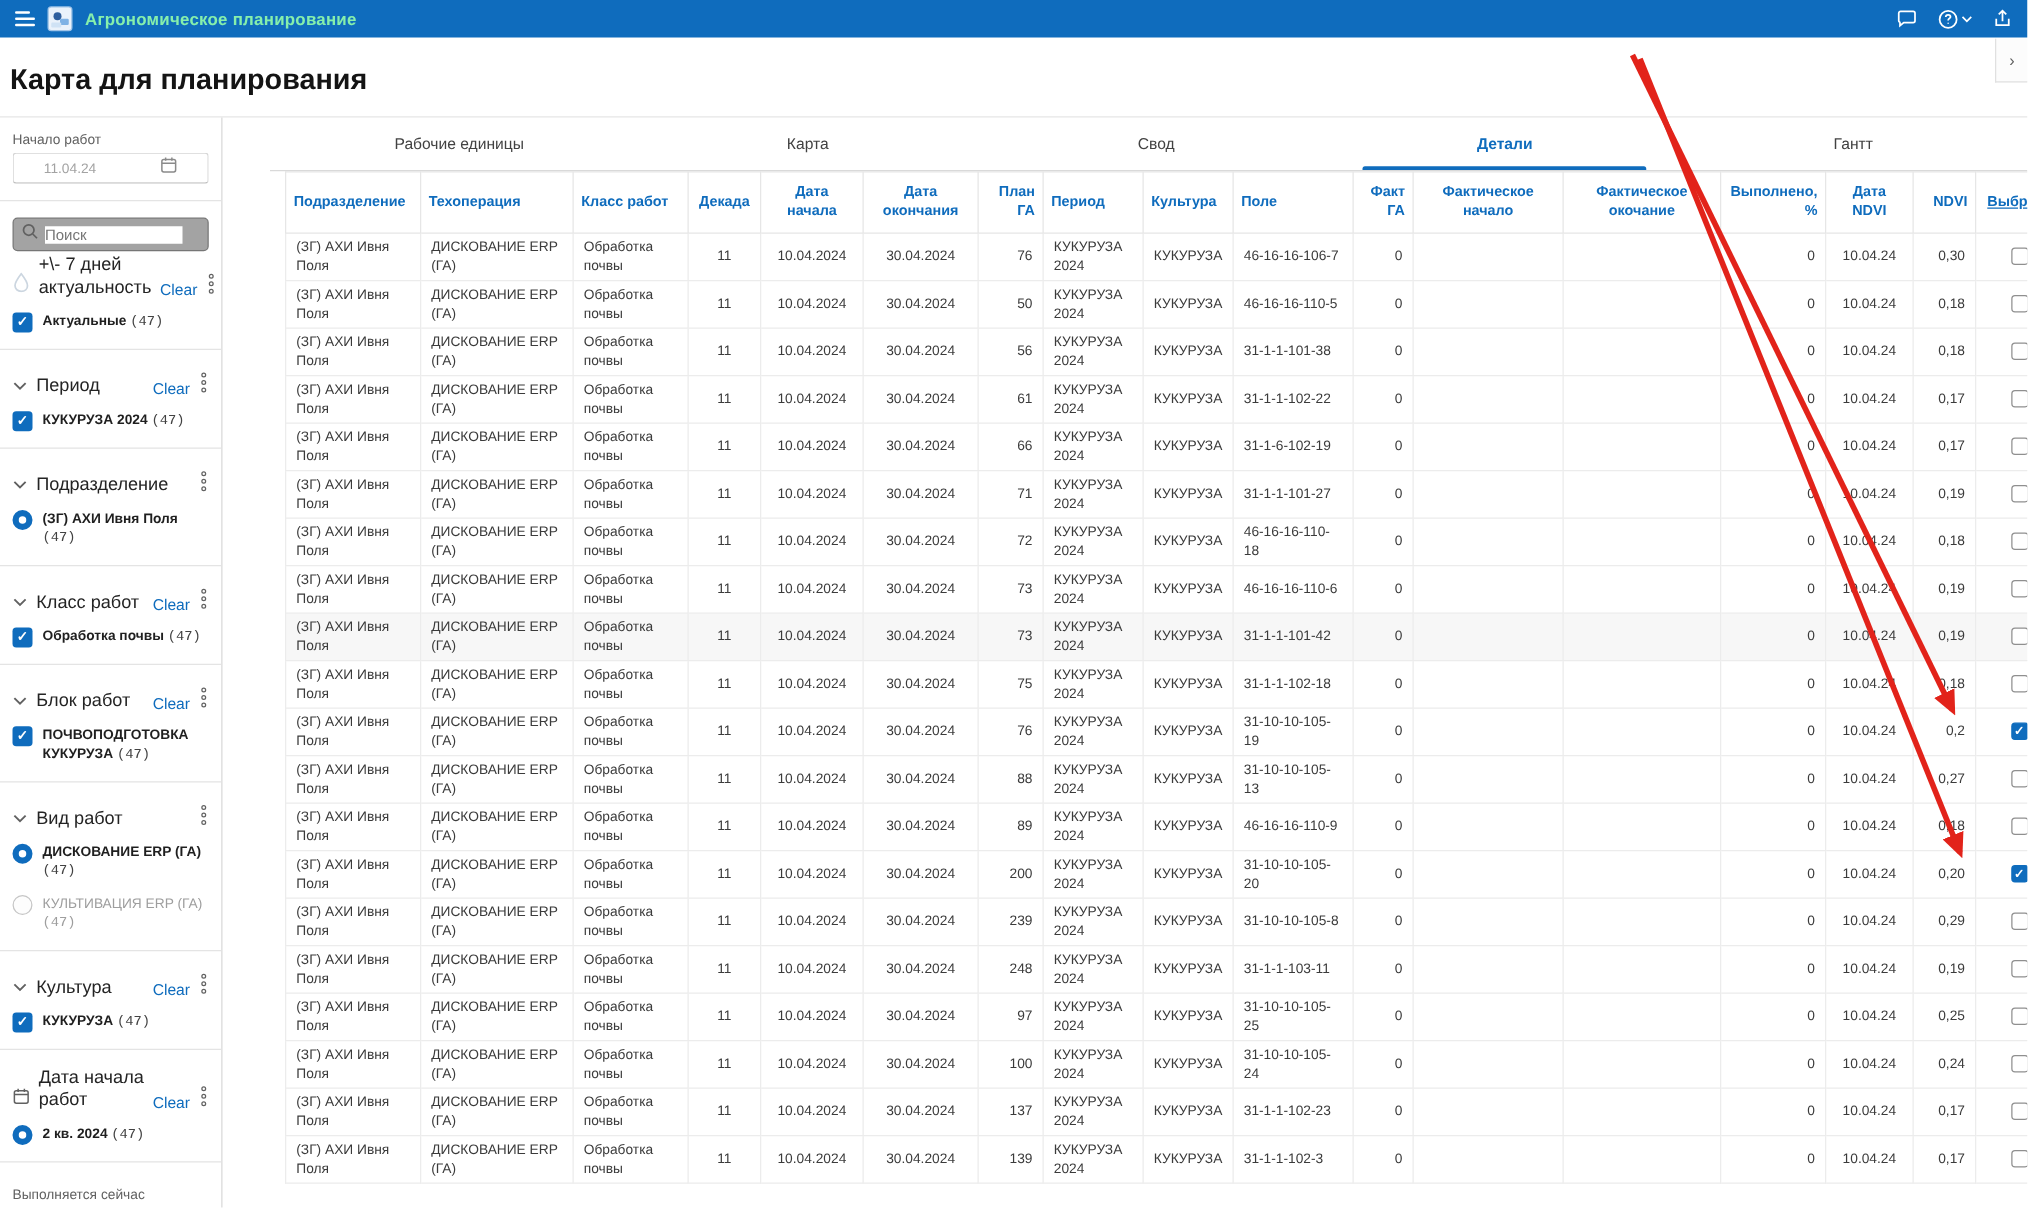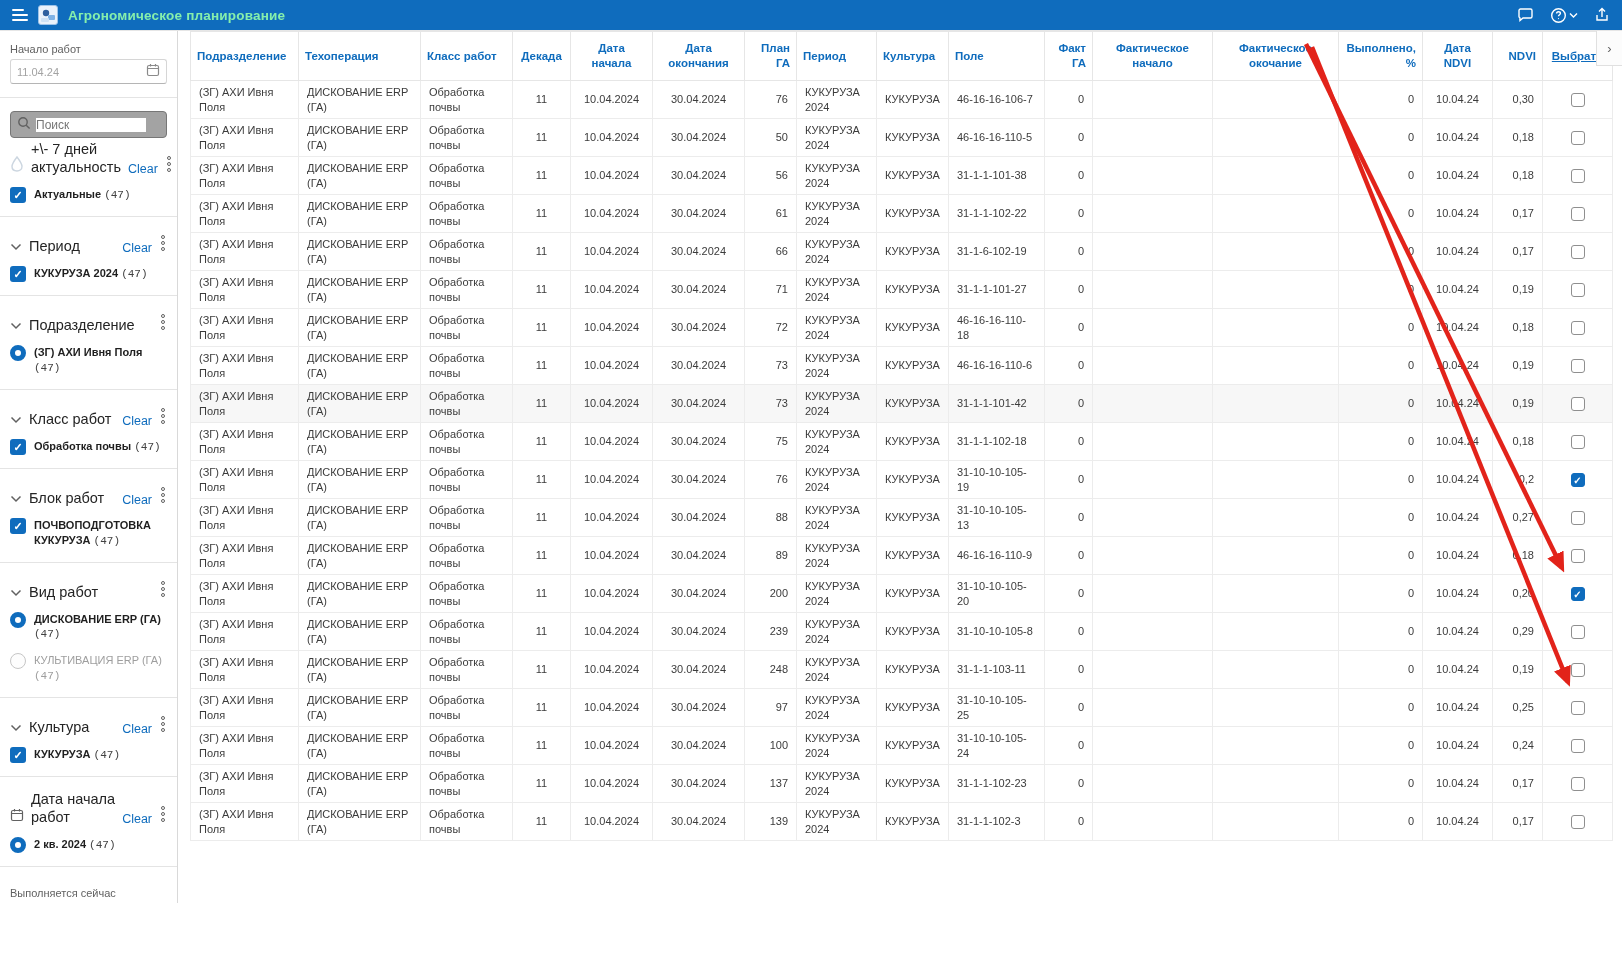--- a/index.html
+++ b/index.html
@@ -20,27 +20,27 @@
   .tb-icon { display:flex; align-items:center; gap:2px; cursor:pointer; }
 
   
   .collapse-corner { position:absolute; top:31px; right:0; width:26px; height:35px;
         border-left:1px solid #e0e0e0; border-bottom:1px solid #e0e0e0; background:#fcfcfc;
         display:flex; align-items:center; justify-content:center; color:#616161; font-size:13px; cursor:pointer; }
 
   .page-title { font-size:23px; font-weight:600; color:#141414; margin:20px 8px 16px; }
 
   
-  .content { display:flex; border-top:1px solid #e6e6e6; height:873px; }
+  .content { display:flex; border-top:1px solid #e6e6e6; height:873px;gap:38px; }
 
   .sidebar { width:178px; min-width:178px; border-right:1px solid #d9d9d9; padding:12px 10px 0;
              overflow:hidden; }
   .fld-label { font-size:11px; color:#616161; margin-bottom:4px; }
   .date-field { height:25px; border:1px solid #d6d6d6; border-bottom:1px solid #b5b5b5; border-radius:3px;
-                display:flex; align-items:center; padding:0 6px; background:#fff; }
+                display:flex; align-items:center; padding:0 24px; background:#fff; }
   .date-field .val { flex:1; font-size:11px; color:#a3a3a3; }
   .divider { border:0; border-top:1px solid #e4e4e4; margin:13px -10px; }
   .search-box { height:27px; border:1px solid #767676; border-radius:4px; display:flex;
                 align-items:center; padding:0 6px; gap:5px; background:#a3a3a3; }
   .search-box input { border:0; outline:0; width:110px; font-size:12px; color:#242424;
                       font-family:"Liberation Sans",sans-serif; }
   .search-box input::placeholder { color:#767676; }
 
   .section-head { display:flex; align-items:flex-end; gap:7px; margin-top:2px; }
   .sec-icon { margin-top:4px; flex:0 0 auto; }
@@ -137,20 +137,21 @@
           <path d="M3 8 V13 H13 V8"></path>
         </svg>
       </span>
     </div>
   </header>
 
   <div class="collapse-corner">
     <span>›</span>
   </div>
 
+  <h1 class="page-title">Карта для планирования</h1>
 
   <div class="content">
 
     <aside class="sidebar">
       <div class="fld-label">Начало работ</div>
       <div class="date-field">
         <span class="val">11.04.24</span>
         <span>
           <svg width="14" height="14" viewBox="0 0 14 14" fill="none" stroke="#8a8a8a" stroke-width="1.2">
             <rect x="1.5" y="2.5" width="11" height="10" rx="1.5"></rect>
@@ -332,20 +333,27 @@
       <div class="running">
         <div class="running-label">Выполняется сейчас</div>
         <div class="toggle">
           <button class="t-btn">Да</button>
           <button class="t-btn active">Нет</button>
         </div>
       </div>
     </aside>
 
     <main class="main">
+      <nav class="tab-strip">
+          <div class="tab">Рабочие единицы</div>
+          <div class="tab">Карта</div>
+          <div class="tab">Свод</div>
+          <div class="tab active">Детали</div>
+          <div class="tab">Гантт</div>
+        </nav>
       <table>
         <colgroup>
             <col style="width: 108px;">
             <col style="width: 122px;">
             <col style="width: 92px;">
             <col style="width: 58px;">
             <col style="width: 82px;">
             <col style="width: 92px;">
             <col style="width: 52px;">
             <col style="width: 80px;">

